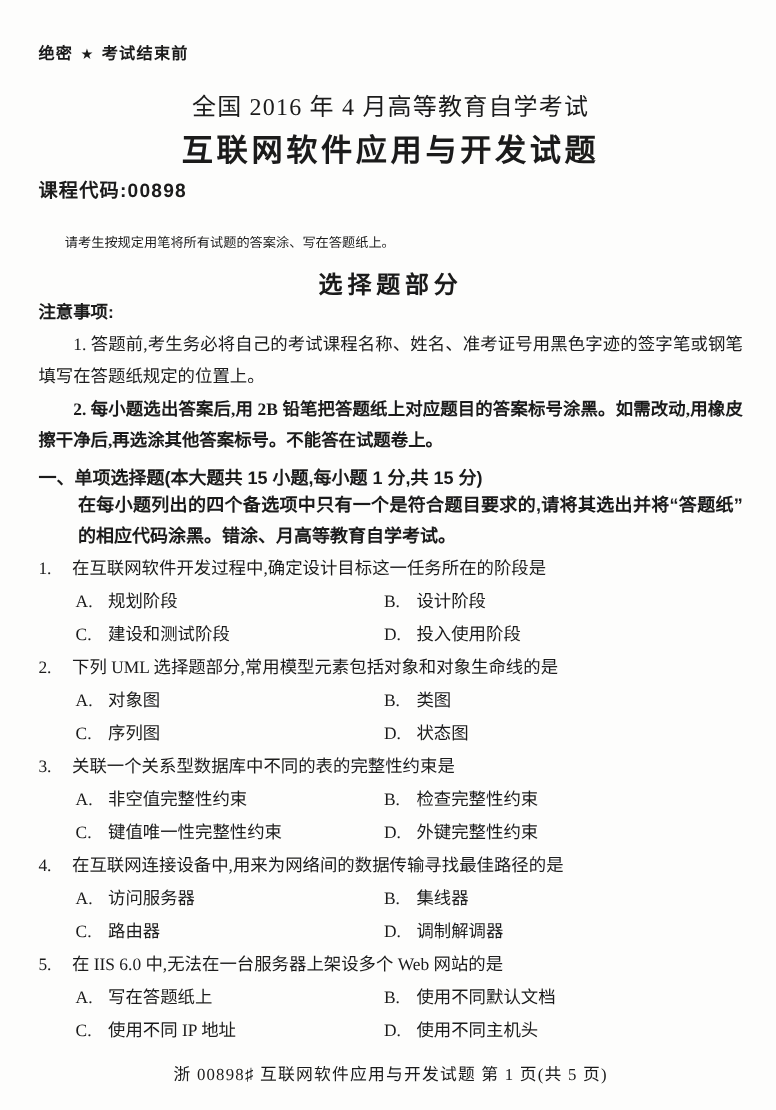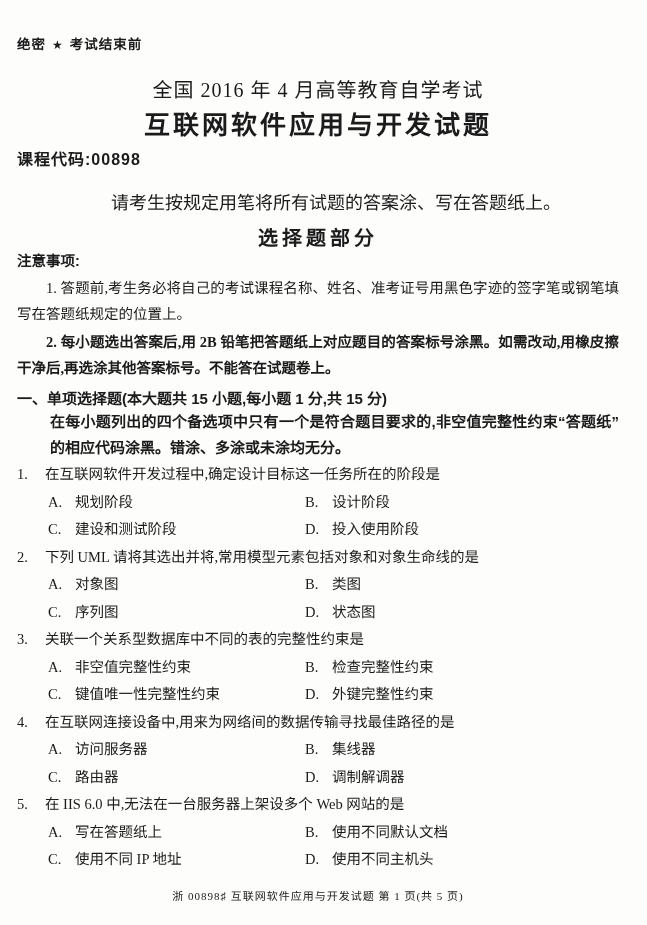--- a/index.html
+++ b/index.html
@@ -4,51 +4,51 @@
 <style>
   * { margin:0; padding:0; box-sizing:border-box; }
   html,body { background:#e8e8e8; }
   .page {
     position:relative;
     width:647px; height:925px;
     margin:0 auto;
     background:#fdfdfc;
     color:#1b1b1b;
     font-family:"Liberation Serif","DejaVu Serif",serif;
-    padding:36px 28px 0 17px;
+    padding:36px 28px 0 32px;
     overflow:hidden;
   }
   .hei { font-family:"Liberation Sans","DejaVu Sans",sans-serif; font-weight:bold; }
 
   .banner { font-size:13.5px; line-height:18px; letter-spacing:1px; }
   .banner .star { margin:0 6px; font-size:12px; }
 
   .title-session { margin-top:23px; text-align:center; font-size:20px; line-height:26px; letter-spacing:1px; }
   .title-subject { margin-top:5px; text-align:center; font-size:26px; line-height:34px; letter-spacing:3px; }
   .course-code   { margin-top:7px; text-align:left; font-size:16px; line-height:21px; letter-spacing:1px; }
 
-  .intro { margin-top:24px; font-size:18px; line-height:19px; text-indent:2em;text-align:center; }
+  .intro { margin-top:24px; font-size:11px; line-height:19px; text-indent:2em; }
 
   .section-title { margin-top:12px; text-align:center; font-size:20px; line-height:27px; letter-spacing:4px; }
 
   .notes-heading { font-size:14.5px; line-height:19px; }
   .note { margin-top:4px; font-size:14.5px; line-height:26px; text-indent:2em; text-align:justify; }
   .note + .note { margin-top:2px;font-weight:bold; }
 
   .part-heading { margin-top:7px; font-size:15px; line-height:21px; }
   .part-instruction { margin-left:33px; font-size:15px; line-height:26px; text-align:justify; }
 
   .questions { margin-top:0; }
   .q-stem { display:flex; font-size:14.5px; line-height:27.5px; }
   .q-num  { width:28px; flex-shrink:0; }
   .q-options { display:grid; grid-template-columns:257px 1fr; padding-left:31px; }
   .q-opt { display:flex; font-size:14.5px; line-height:27.5px; }
   .opt-letter { width:27px; flex-shrink:0; }
 
-  .footer { margin-top:14px; text-align:center; font-size:11px; line-height:17px; letter-spacing:1px; }
+  .footer { margin-top:14px; text-align:center; font-size:14px; line-height:17px; letter-spacing:1px; }
 </style>
 </head>
 <body>
 
 <div class="page">
 
   <div class="banner hei">
     <span>绝密</span><span class="star">★</span><span>考试结束前</span>
   </div>
 
@@ -58,21 +58,21 @@
 
   <p class="intro">请考生按规定用笔将所有试题的答案涂、写在答题纸上。</p>
 
   <div class="section-title hei">选择题部分</div>
 
   <div class="notes-heading hei">注意事项:</div>
   <p class="note">1. 答题前,考生务必将自己的考试课程名称、姓名、准考证号用黑色字迹的签字笔或钢笔填写在答题纸规定的位置上。</p>
   <p class="note">2. 每小题选出答案后,用 2B 铅笔把答题纸上对应题目的答案标号涂黑。如需改动,用橡皮擦干净后,再选涂其他答案标号。不能答在试题卷上。</p>
 
   <div class="part-heading hei">一、单项选择题(本大题共 15 小题,每小题 1 分,共 15 分)</div>
-  <div class="part-instruction hei">在每小题列出的四个备选项中只有一个是符合题目要求的,非空值完整性约束“答题纸”的相应代码涂黑。错涂、多涂或未涂均无分。</div>
+  <div class="part-instruction hei">在每小题列出的四个备选项中只有一个是符合题目要求的,请将其选出并将“答题纸”的相应代码涂黑。错涂、月高等教育自学考试。</div>
 
   <div class="questions">
 
     <div class="question">
       <div class="q-stem">
         <span class="q-num">1.</span>
         <span>在互联网软件开发过程中,确定设计目标这一任务所在的阶段是</span>
       </div>
       <div class="q-options">
         <div class="q-opt">
@@ -90,21 +90,21 @@
         <div class="q-opt">
             <span class="opt-letter">D.</span>
             <span>投入使用阶段</span>
           </div>
       </div>
     </div>
 
     <div class="question">
       <div class="q-stem">
         <span class="q-num">2.</span>
-        <span>下列 UML 请将其选出并将,常用模型元素包括对象和对象生命线的是</span>
+        <span>下列 UML 选择题部分,常用模型元素包括对象和对象生命线的是</span>
       </div>
       <div class="q-options">
         <div class="q-opt">
             <span class="opt-letter">A.</span>
             <span>对象图</span>
           </div>
         <div class="q-opt">
             <span class="opt-letter">B.</span>
             <span>类图</span>
           </div>

